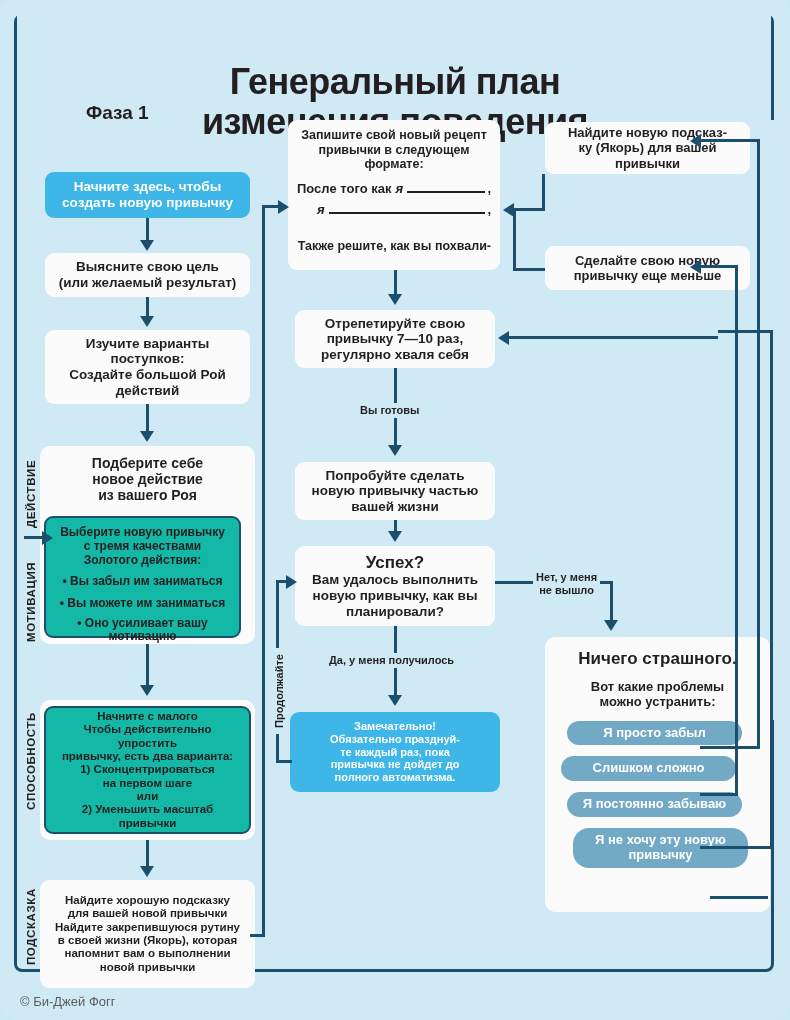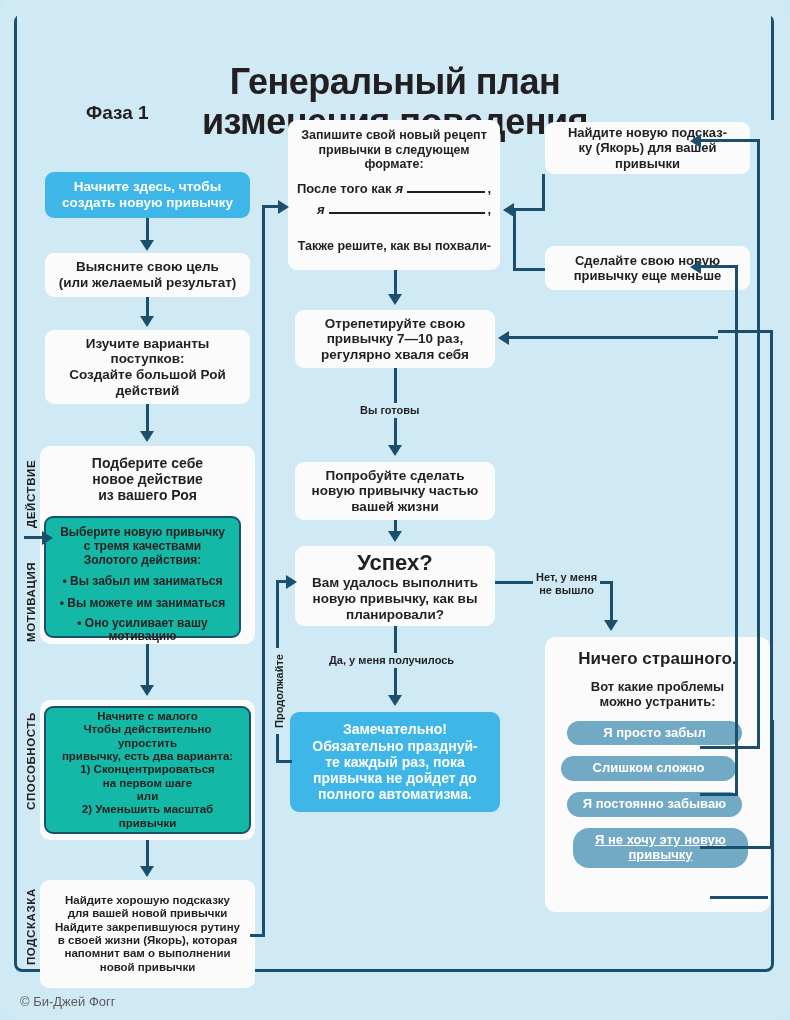--- a/index.html
+++ b/index.html
@@ -146,21 +146,21 @@
     background:#72a9c4;
     color:#ffffff;
     font-size:13px;font-weight:bold;
     border-radius:16px;
     text-align:center;
     padding:5px 10px;
     margin:0 0 11px 0;
     line-height:1.14;
     width:155px;
   }
-  .pill:last-child{margin-bottom:0;text-decoration:underline;}
+  .pill:last-child{margin-bottom:0;}
 
   .footer{
     position:absolute;left:20px;top:994px;
     font-size:13px;color:#5c5c5c;
   }
 </style>
 </head>
 <body>
 
 <div id="page">
@@ -266,27 +266,27 @@
     <span class="ln">регулярно хваля себя</span>
   </div>
 
   <div class="box" style="left:295px;top:462px;width:200px;height:58px;font-size:13.5px;">
     <span class="ln">Попробуйте сделать</span>
     <span class="ln">новую привычку частью</span>
     <span class="ln">вашей жизни</span>
   </div>
 
   <div class="box" style="left:295px;top:546px;width:200px;height:80px;font-size:13.5px;">
-    <span class="ln" style="font-size:22px;">Успех?</span>
+    <span class="ln" style="font-size:17px;">Успех?</span>
     <span class="ln">Вам удалось выполнить</span>
     <span class="ln">новую привычку, как вы</span>
     <span class="ln">планировали?</span>
   </div>
 
-  <div class="box accent" style="left:290px;top:712px;width:210px;height:100px;font-size:14px;">
+  <div class="box accent" style="left:290px;top:712px;width:210px;height:80px;font-size:11px;">
     <span class="ln">Замечательно!</span>
     <span class="ln">Обязательно празднуй-</span>
     <span class="ln">те каждый раз, пока</span>
     <span class="ln">привычка не дойдет до</span>
     <span class="ln">полного автоматизма.</span>
   </div>
 
   <div class="box" style="left:545px;top:122px;width:205px;height:52px;font-size:13px;">
     <span class="ln">Найдите новую подсказ-</span>
     <span class="ln">ку (Якорь) для вашей</span>

